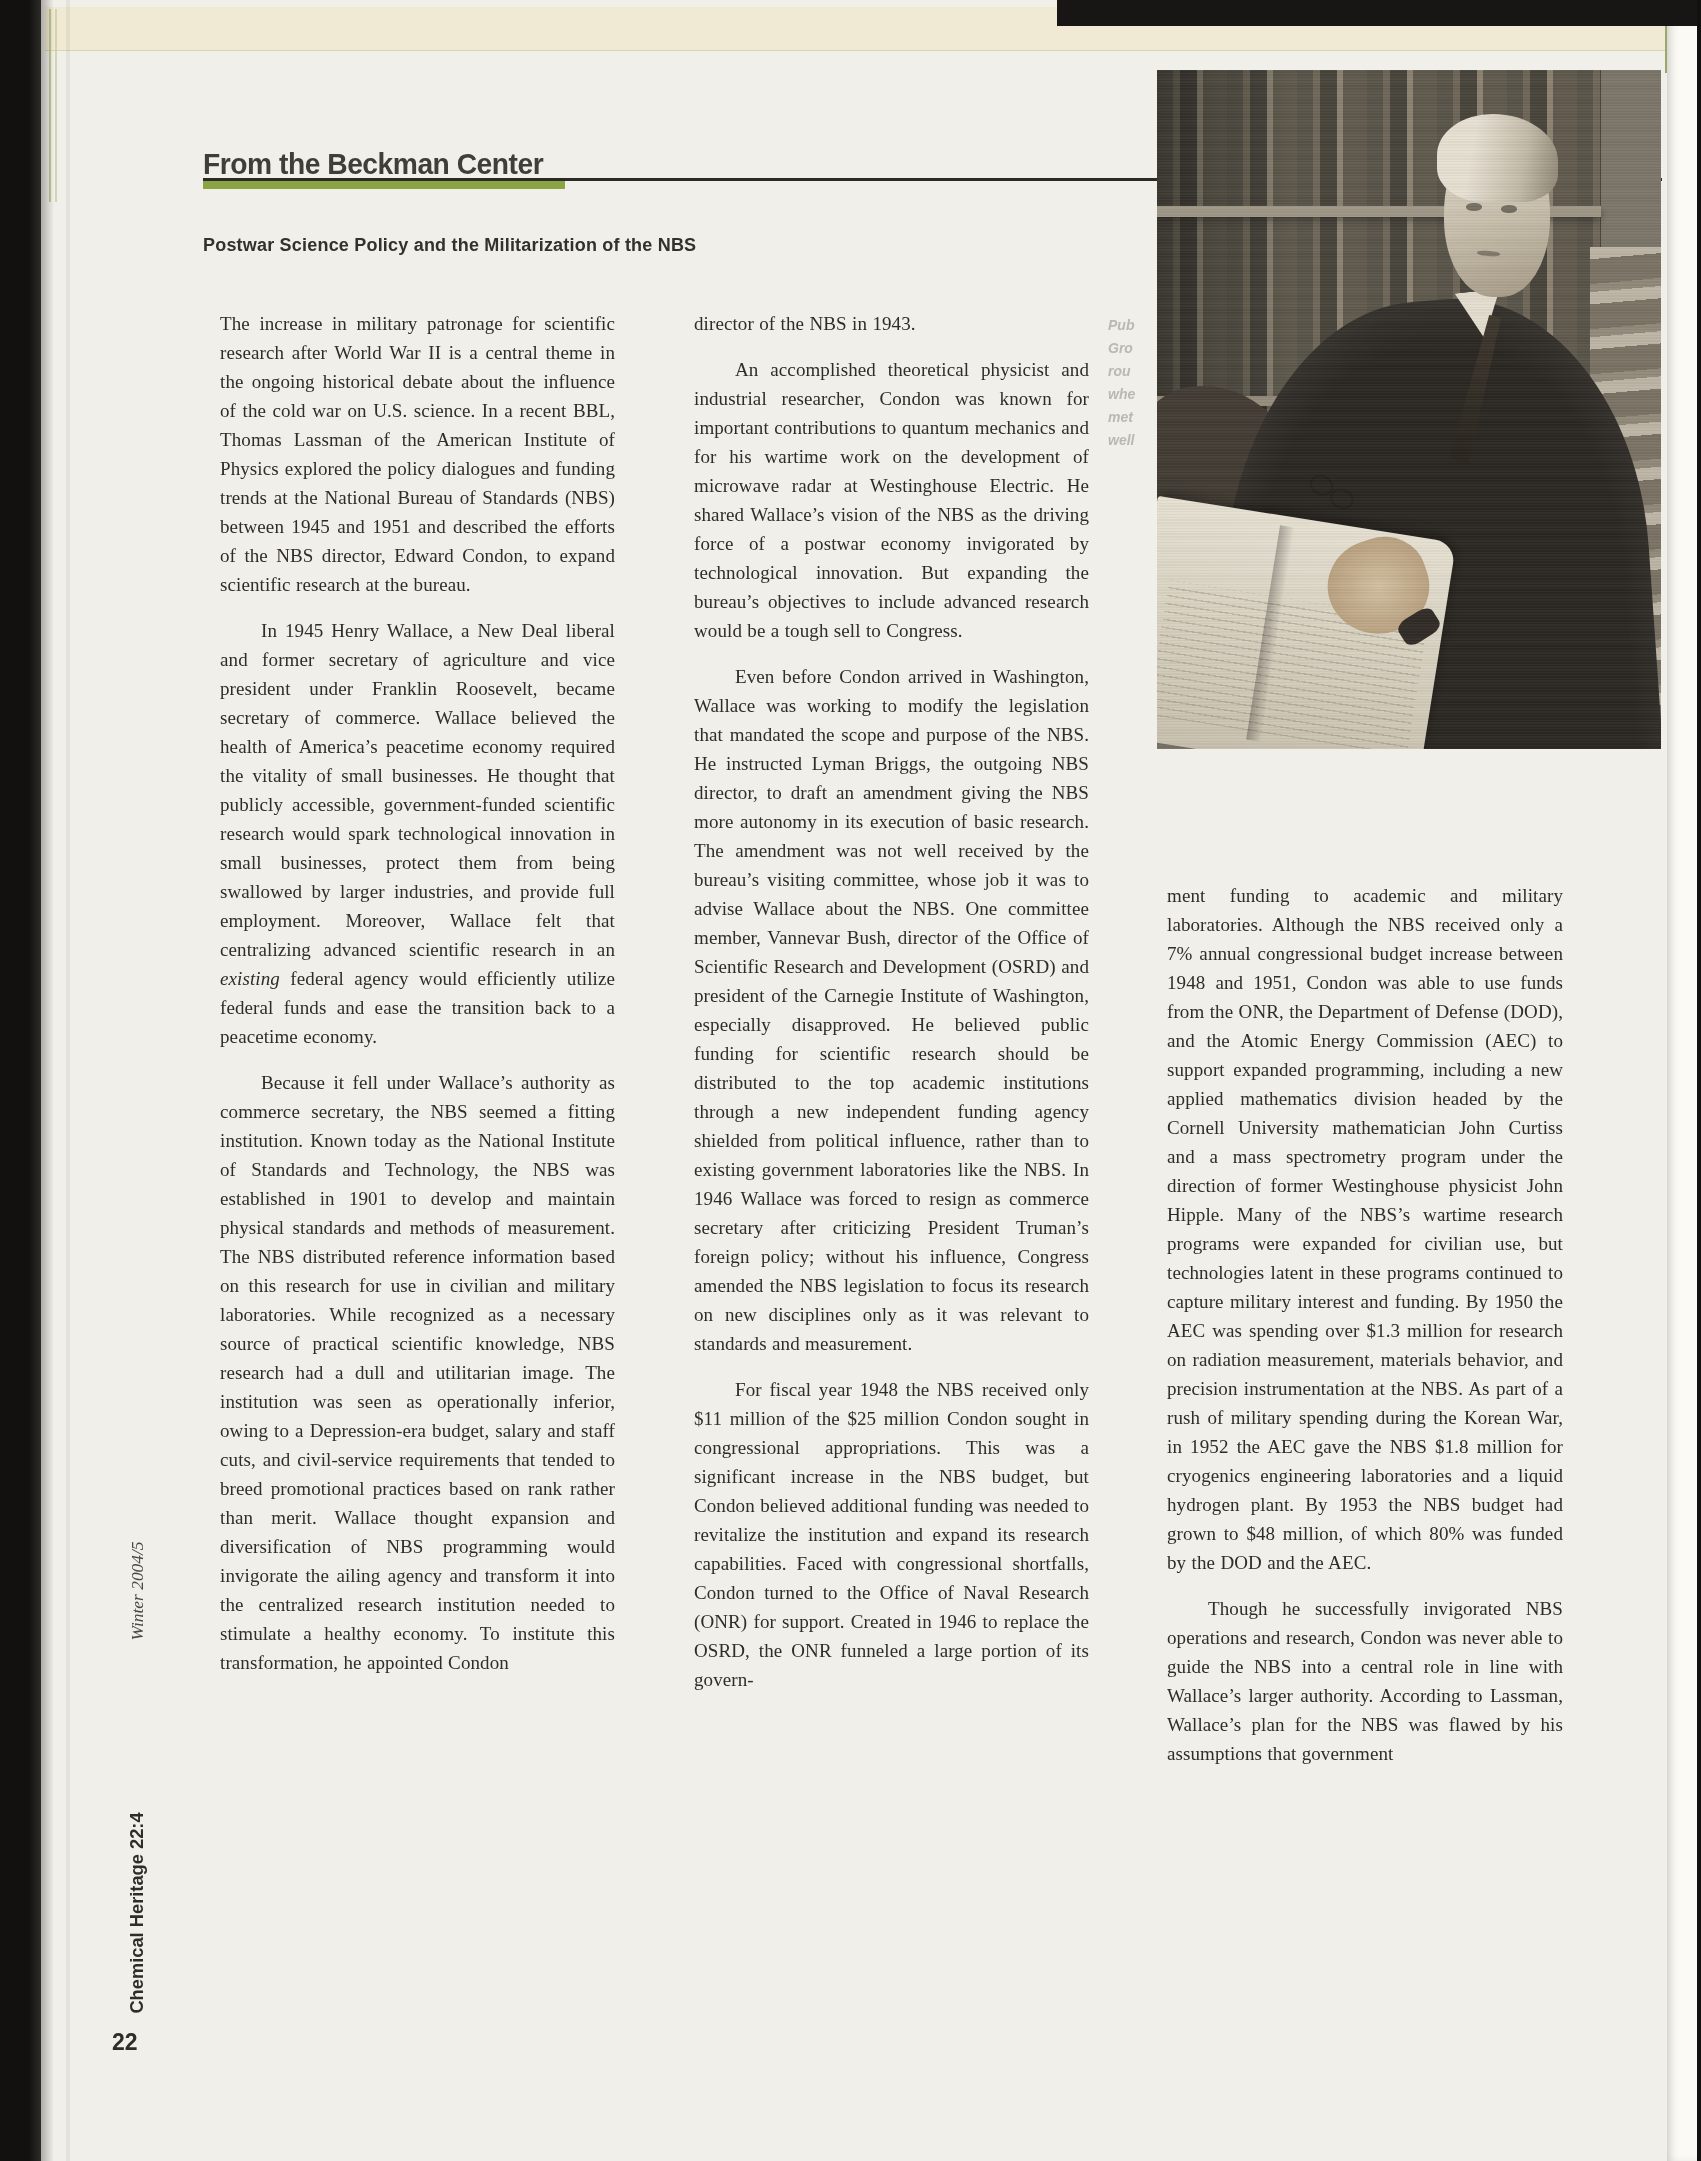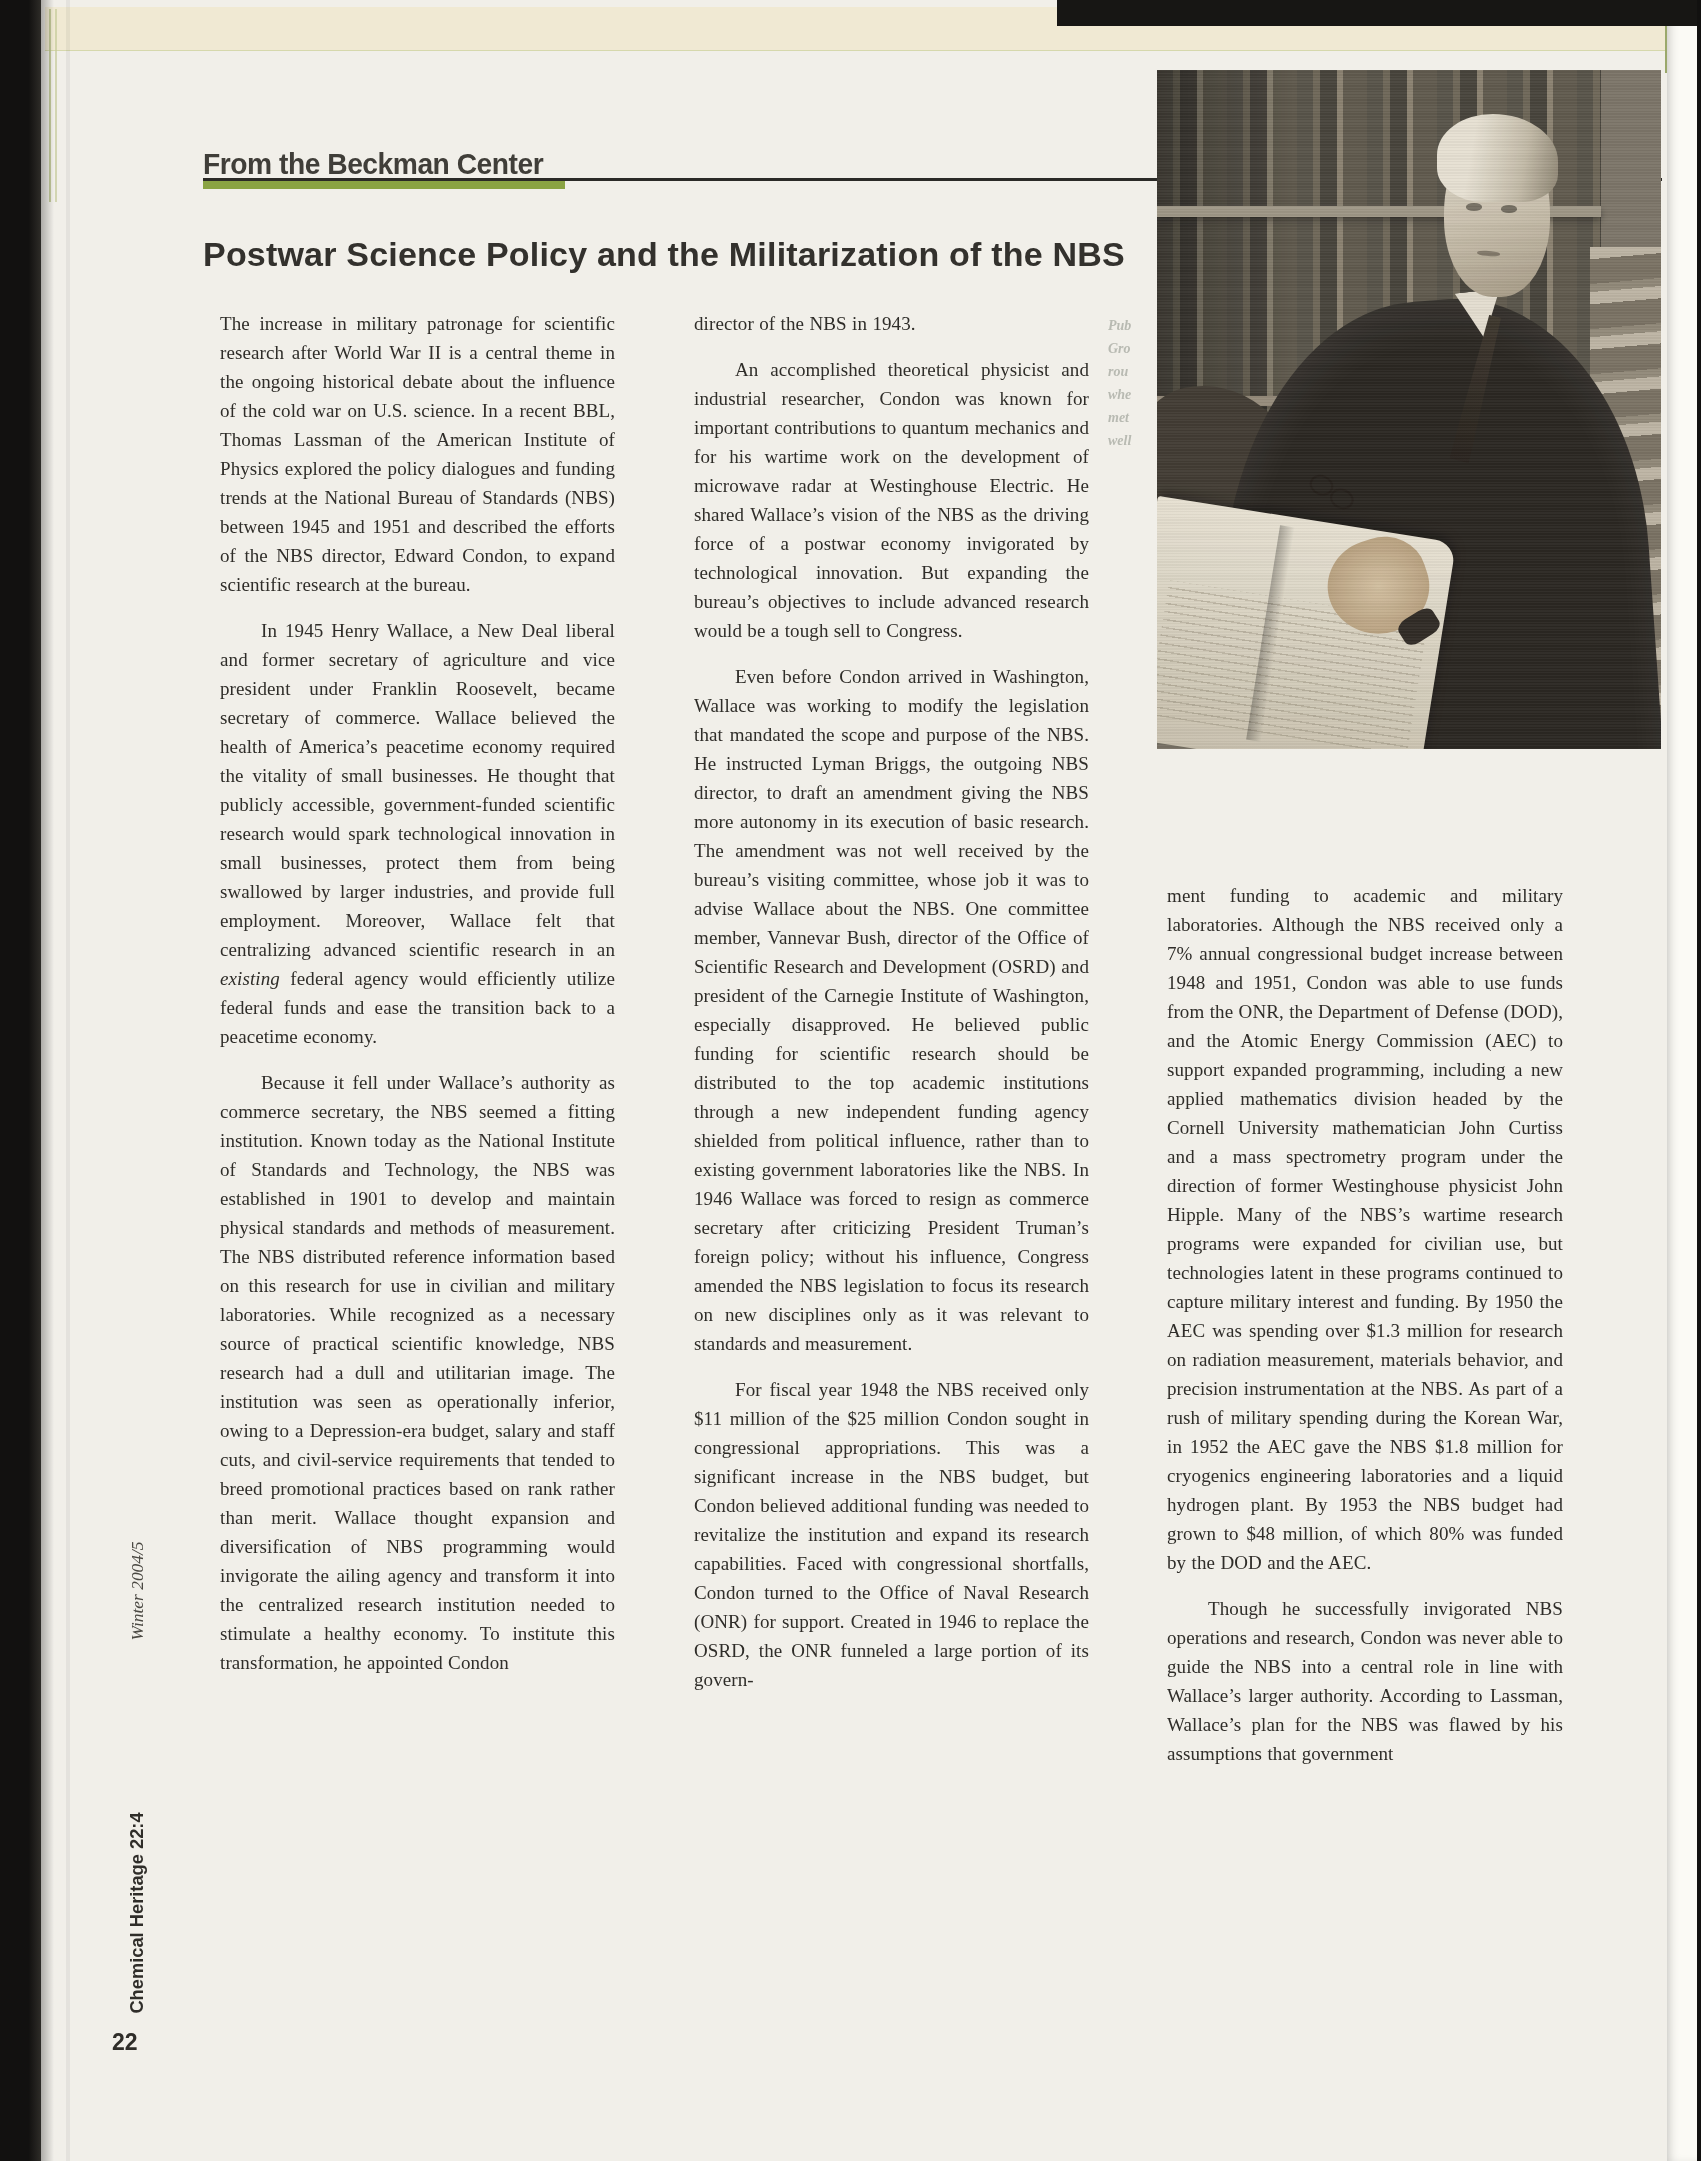--- a/index.html
+++ b/index.html
@@ -23,21 +23,21 @@
   
   .kicker{
     position:absolute;left:203px;top:147px;
     font-family:"Liberation Sans",sans-serif;font-weight:bold;font-size:30px;letter-spacing:-0.5px;
     color:#403e39;transform:scaleX(.94);transform-origin:left top;white-space:nowrap;
   }
   .header-rule{position:absolute;left:203px;top:178px;width:1459px;height:2.8px;background:#2b2a27;}
   .header-accent{position:absolute;left:203px;top:181px;width:362px;height:7.5px;}
   .article-title{
     position:absolute;left:203px;top:235px;width:1128px;
-    font-family:"Liberation Sans",sans-serif;font-weight:bold;font-size:34px;letter-spacing:0.2px;color:#33312d;
+    font-family:"Liberation Sans",sans-serif;font-weight:bold;font-size:18px;letter-spacing:0.2px;color:#33312d;
   }
 
   
   .col{position:absolute;font-size:19px;line-height:29px;text-align:justify;letter-spacing:0.1px;word-spacing:0.5px;overflow:hidden;}
   .col p{margin:17px;}
   .col p.indent{text-indent:41px;}
   .col-1{left:203px;top:292px;width:429px;height:1757px;}
   .col-2{left:677px;top:292px;width:429px;height:1757px;}
   .col-3{left:1150px;top:864px;width:430px;height:1222px;}
   .ital{font-style:italic;}
@@ -91,21 +91,21 @@
     position:absolute;left:112px;top:2029px;
     font-family:"Liberation Sans",sans-serif;font-weight:bold;font-size:23px;color:#2f2d29;
   }
 
   
   .ghost{
     position:absolute;left:1108px;top:314px;width:52px;z-index:1;
     font-family:"Liberation Sans",sans-serif;font-weight:bold;font-style:italic;
     font-size:14px;line-height:23px;color:rgba(128,134,124,.5);
   }
-  .ghost span{display:block;font-family:Liberation Serif, serif;}
+  .ghost span{display:block;}
 </style>
 </head>
 <body>
 
 <div class="page">
 
   <div class="band-top"></div>
   <div class="curl-line-1"></div>
   <div class="curl-line-2"></div>
   <div class="crease"></div>

